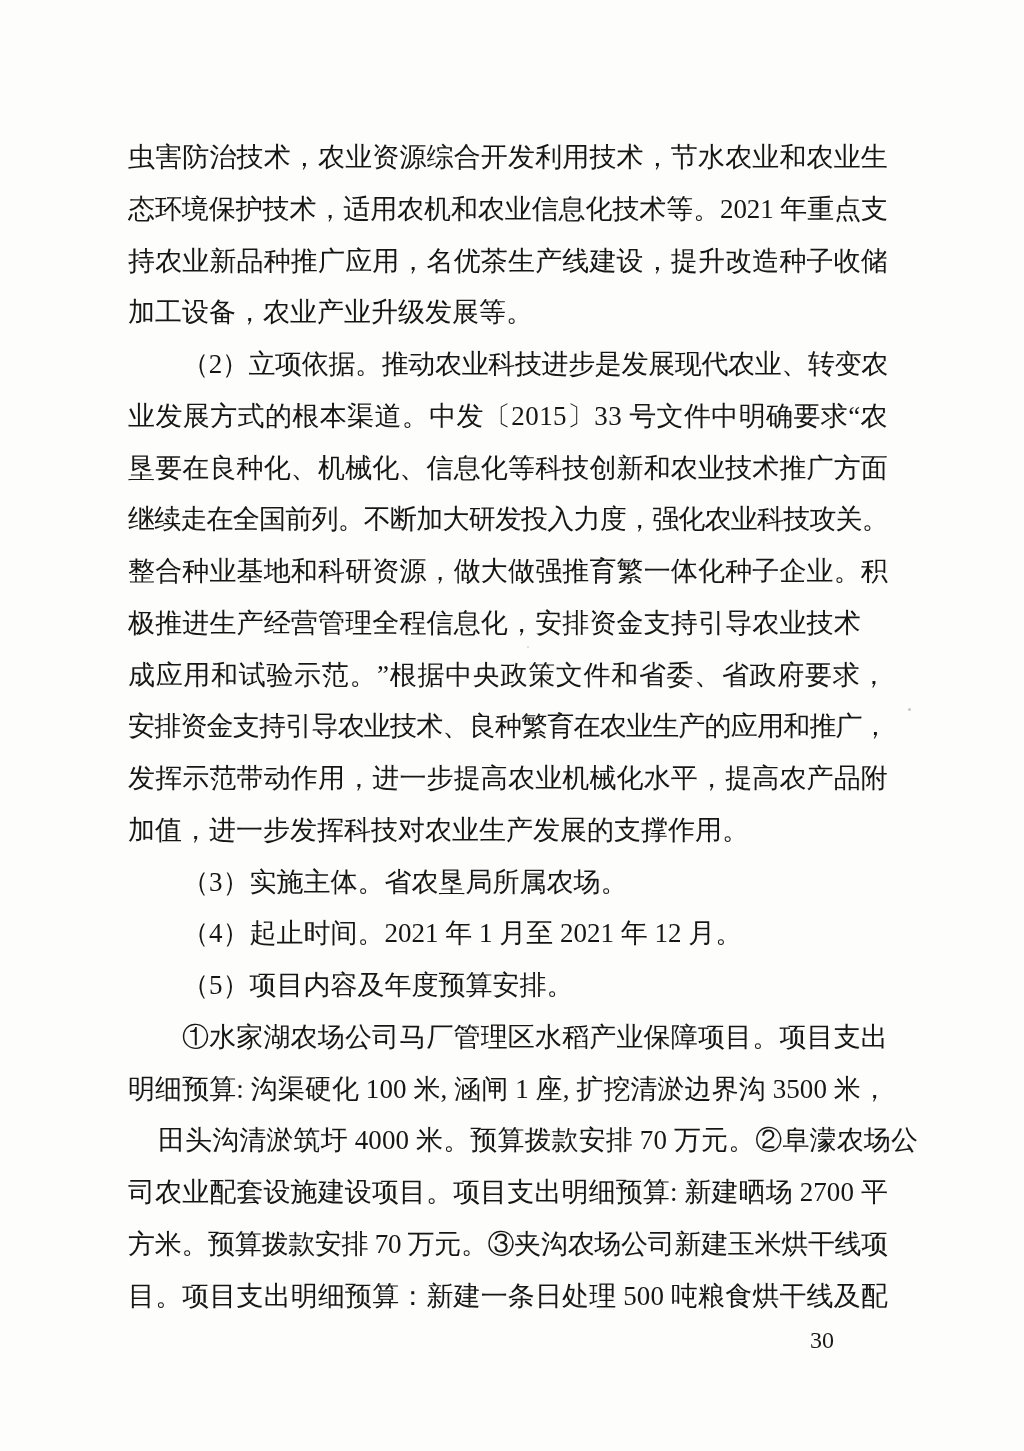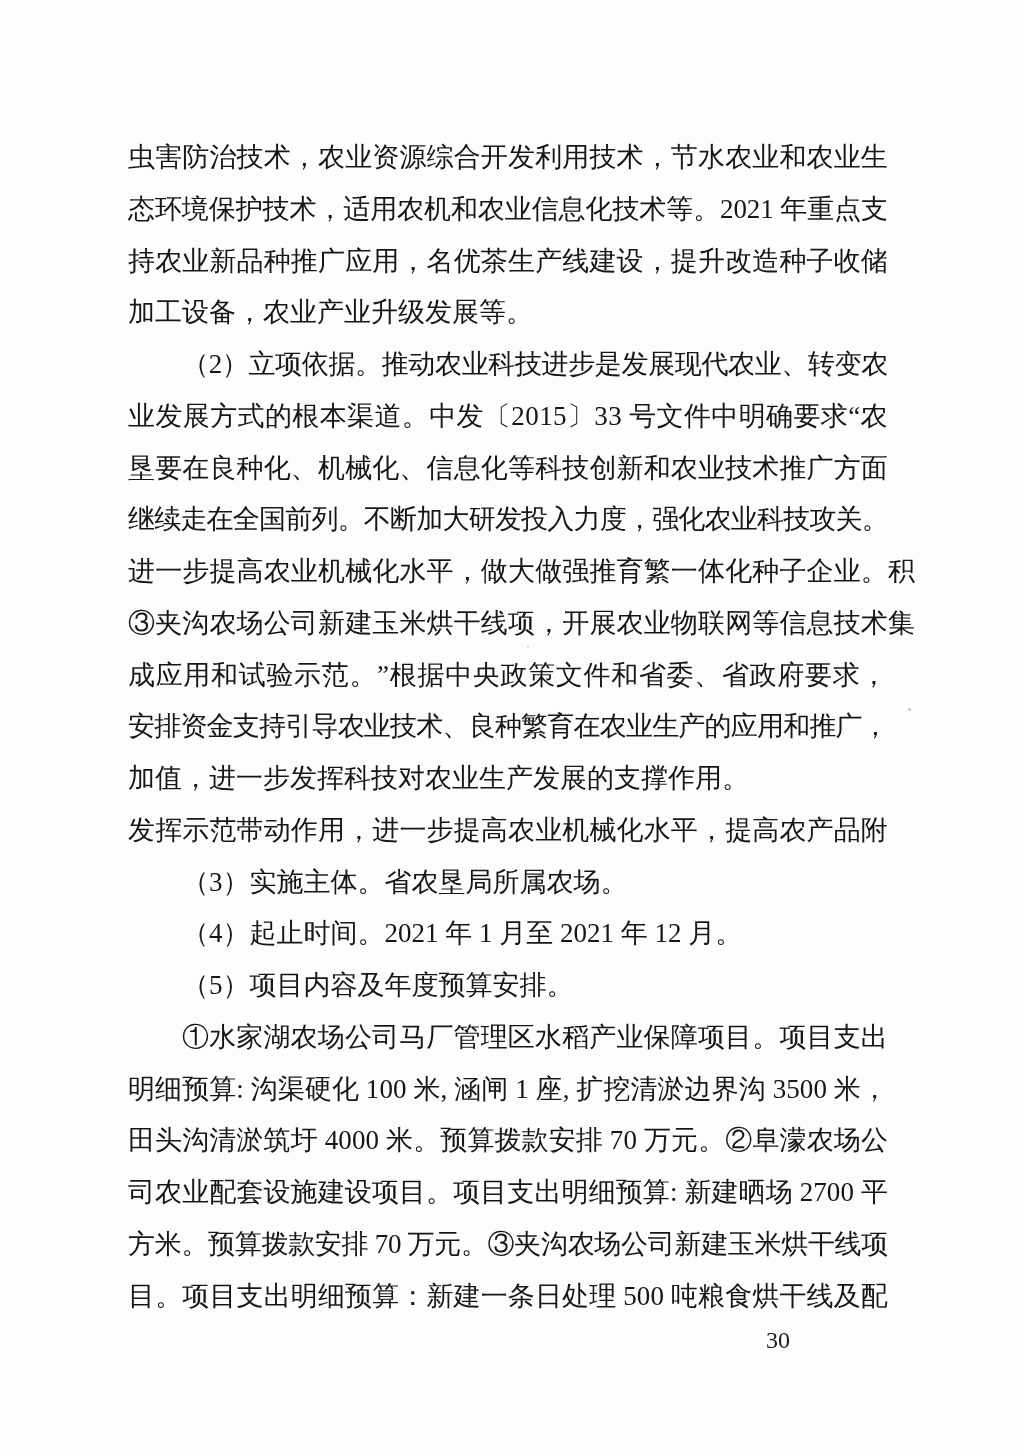--- a/index.html
+++ b/index.html
@@ -40,21 +40,21 @@
   }
   .line.indent {
     padding-left: 54px;
   }
   .line span {
     display: inline-block;
     white-space: nowrap;
   }
   .page-number {
     position: absolute;
-    left: 766px;
+    left: 810px;
     top: 1326px;
     font-size: 24px;
     line-height: 28px;
     color: #1a1a1a;
   }
   .speck {
     position: absolute;
     border-radius: 50%;
     opacity: 0.55;
   }
@@ -65,32 +65,32 @@
 <div class="page">
   <div class="body-text">
       <div class="line fill"><span style="letter-spacing: 0.142857px;">虫害防治技术，农业资源综合开发利用技术，节水农业和农业生</span></div>
       <div class="line fill"><span style="letter-spacing: -0.0887097px; text-align: center;">态环境保护技术，适用农机和农业信息化技术等。2021 年重点支</span></div>
       <div class="line fill"><span style="letter-spacing: 0.142857px;">持农业新品种推广应用，名优茶生产线建设，提升改造种子收储</span></div>
       <div class="line"><span>加工设备，农业产业升级发展等。</span></div>
       <div class="line indent fill"><span style="letter-spacing: -0.351852px;">（2）立项依据。推动农业科技进步是发展现代农业、转变农</span></div>
       <div class="line fill"><span style="letter-spacing: 0.383301px;">业发展方式的根本渠道。中发〔2015〕33 号文件中明确要求“农</span></div>
       <div class="line fill"><span style="letter-spacing: 0.142857px;">垦要在良种化、机械化、信息化等科技创新和农业技术推广方面</span></div>
       <div class="line fill"><span style="letter-spacing: -0.793103px;">继续走在全国前列。不断加大研发投入力度，强化农业科技攻关。</span></div>
-      <div class="line fill"><span style="letter-spacing: 0.142857px;">进一步提高农业机械化水平，做大做强推育繁一体化种子企业。积</span></div>
-      <div class="line fill"><span style="letter-spacing: 0.142857px;">③夹沟农场公司新建玉米烘干线项，开展农业物联网等信息技术集</span></div>
+      <div class="line fill"><span style="letter-spacing: 0.142857px;">整合种业基地和科研资源，做大做强推育繁一体化种子企业。积</span></div>
+      <div class="line fill"><span style="letter-spacing: 0.142857px;">极推进生产经营管理全程信息化，安排资金支持引导农业技术</span></div>
       <div class="line fill"><span style="letter-spacing: 0.679129px;">成应用和试验示范。”根据中央政策文件和省委、省政府要求，</span></div>
       <div class="line fill"><span style="letter-spacing: -0.793103px;">安排资金支持引导农业技术、良种繁育在农业生产的应用和推广，</span></div>
+      <div class="line fill"><span style="letter-spacing: 0.142857px;">发挥示范带动作用，进一步提高农业机械化水平，提高农产品附</span></div>
       <div class="line"><span>加值，进一步发挥科技对农业生产发展的支撑作用。</span></div>
-      <div class="line fill"><span style="letter-spacing: 0.142857px;">发挥示范带动作用，进一步提高农业机械化水平，提高农产品附</span></div>
       <div class="line indent"><span>（3）实施主体。省农垦局所属农场。</span></div>
       <div class="line indent"><span>（4）起止时间。2021 年 1 月至 2021 年 12 月。</span></div>
       <div class="line indent"><span>（5）项目内容及年度预算安排。</span></div>
       <div class="line indent fill"><span style="letter-spacing: 0.153846px;">①水家湖农场公司马厂管理区水稻产业保障项目。项目支出</span></div>
       <div class="line fill"><span style="letter-spacing: 0.0788872px; text-align: center;">明细预算: 沟渠硬化 100 米, 涵闸 1 座, 扩挖清淤边界沟 3500 米，</span></div>
-      <div class="line fill"><span style="letter-spacing: 0.117647px;">田头沟清淤筑圩 4000 米。预算拨款安排 70 万元。②阜濛农场公</span></div>
+      <div class="line fill"><span style="letter-spacing: 0.117647px; margin-left: 30px;">田头沟清淤筑圩 4000 米。预算拨款安排 70 万元。②阜濛农场公</span></div>
       <div class="line fill"><span style="letter-spacing: 0.0980114px;">司农业配套设施建设项目。项目支出明细预算: 新建晒场 2700 平</span></div>
       <div class="line fill"><span style="letter-spacing: -0.306452px; text-align: right;">方米。预算拨款安排 70 万元。③夹沟农场公司新建玉米烘干线项</span></div>
       <div class="line fill"><span style="letter-spacing: 0.129032px;">目。项目支出明细预算：新建一条日处理 500 吨粮食烘干线及配</span></div>
     </div>
   <div class="page-number">30</div>
 <div class="speck" style="left: 908px; top: 708px; width: 3px; height: 3px; background: rgb(154, 154, 148);"></div>
     <div class="speck" style="left: 527px; top: 646px; width: 2px; height: 2px; background: rgb(181, 181, 175);"></div>
   </div>
 
 </body></html>

